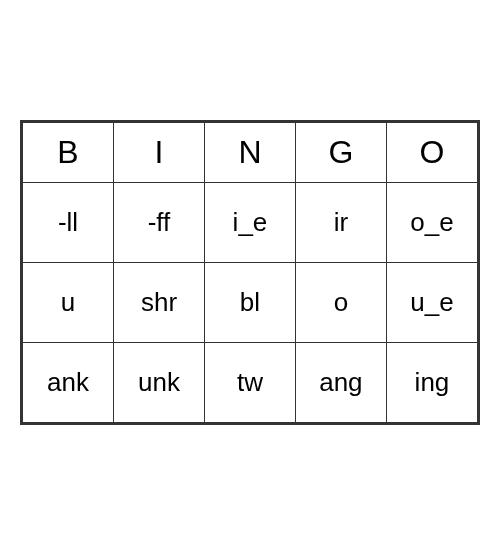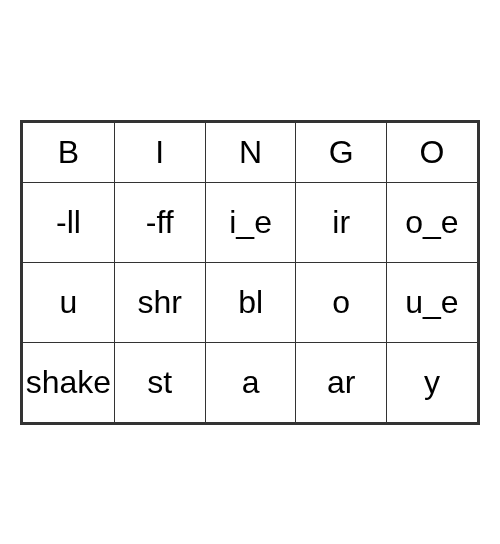--- a/index.html
+++ b/index.html
@@ -28,21 +28,21 @@
       border-collapse: collapse;
     }
 
     .bingo-table th,
     .bingo-table td {
       border: 1.5px solid #333;
       text-align: center;
       vertical-align: middle;
       width: 92px;
       height: 80px;
-      font-size: 32px;
+      font-size: 26px;
     }
 
     .bingo-table thead th {
       height: 60px;
       font-size: 32px;
       font-weight: normal;
     }
 
     .free-cell {
       font-size: 22px !important;
@@ -74,21 +74,21 @@
           <td>o_e</td>
         </tr>
         <tr>
           <td>u</td>
           <td>shr</td>
           <td>bl</td>
           <td>o</td>
           <td>u_e</td>
         </tr>
         <tr>
-          <td>shake</td>
-          <td>st</td>
-          <td>a</td>
-          <td>ar</td>
-          <td>y</td>
+          <td>ank</td>
+          <td>unk</td>
+          <td>tw</td>
+          <td>ang</td>
+          <td>ing</td>
         </tr>
       </tbody>
   </table>
 </div>
 
 </body></html>

